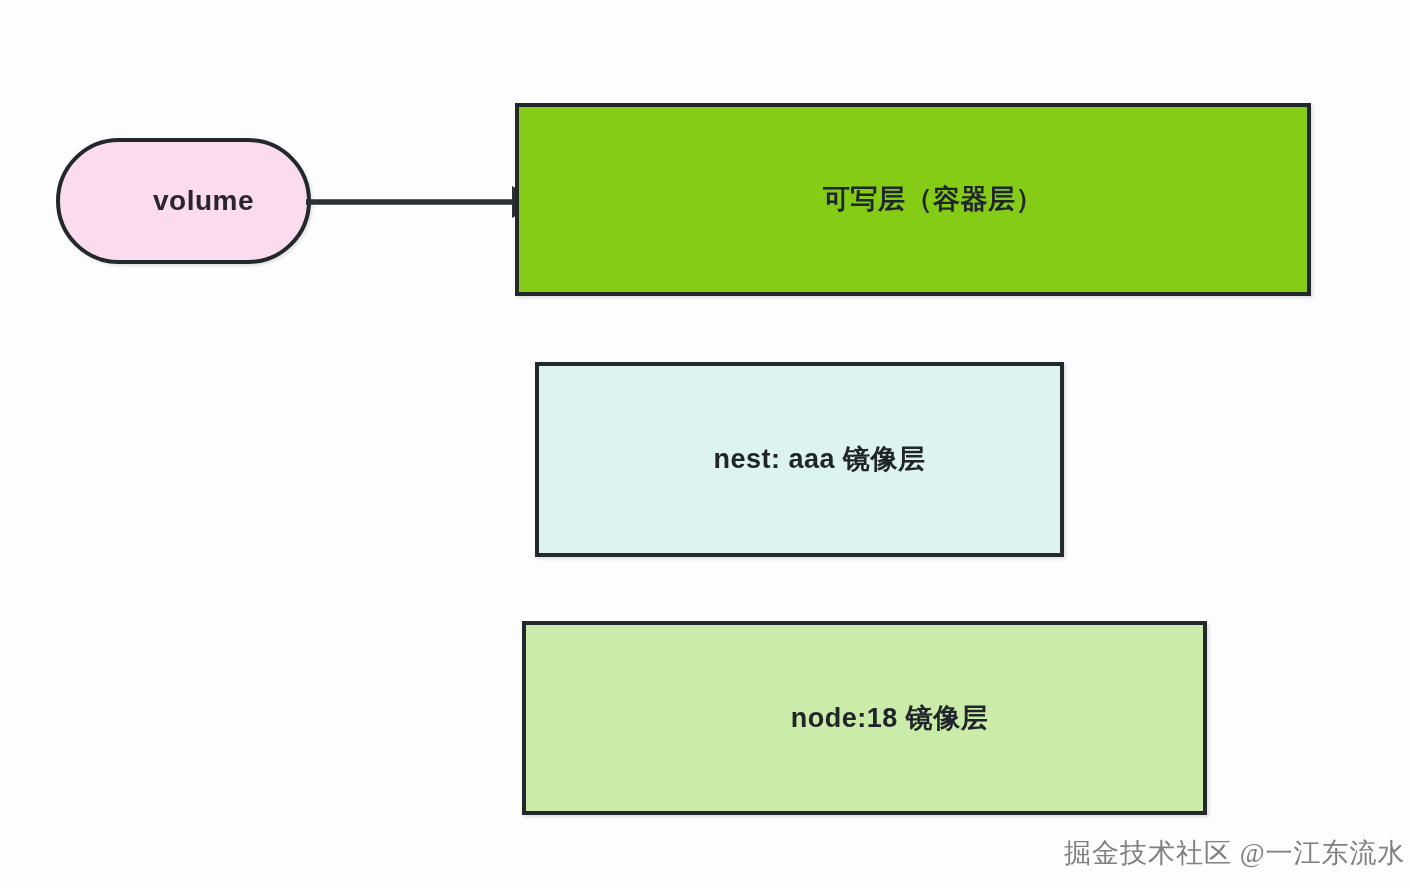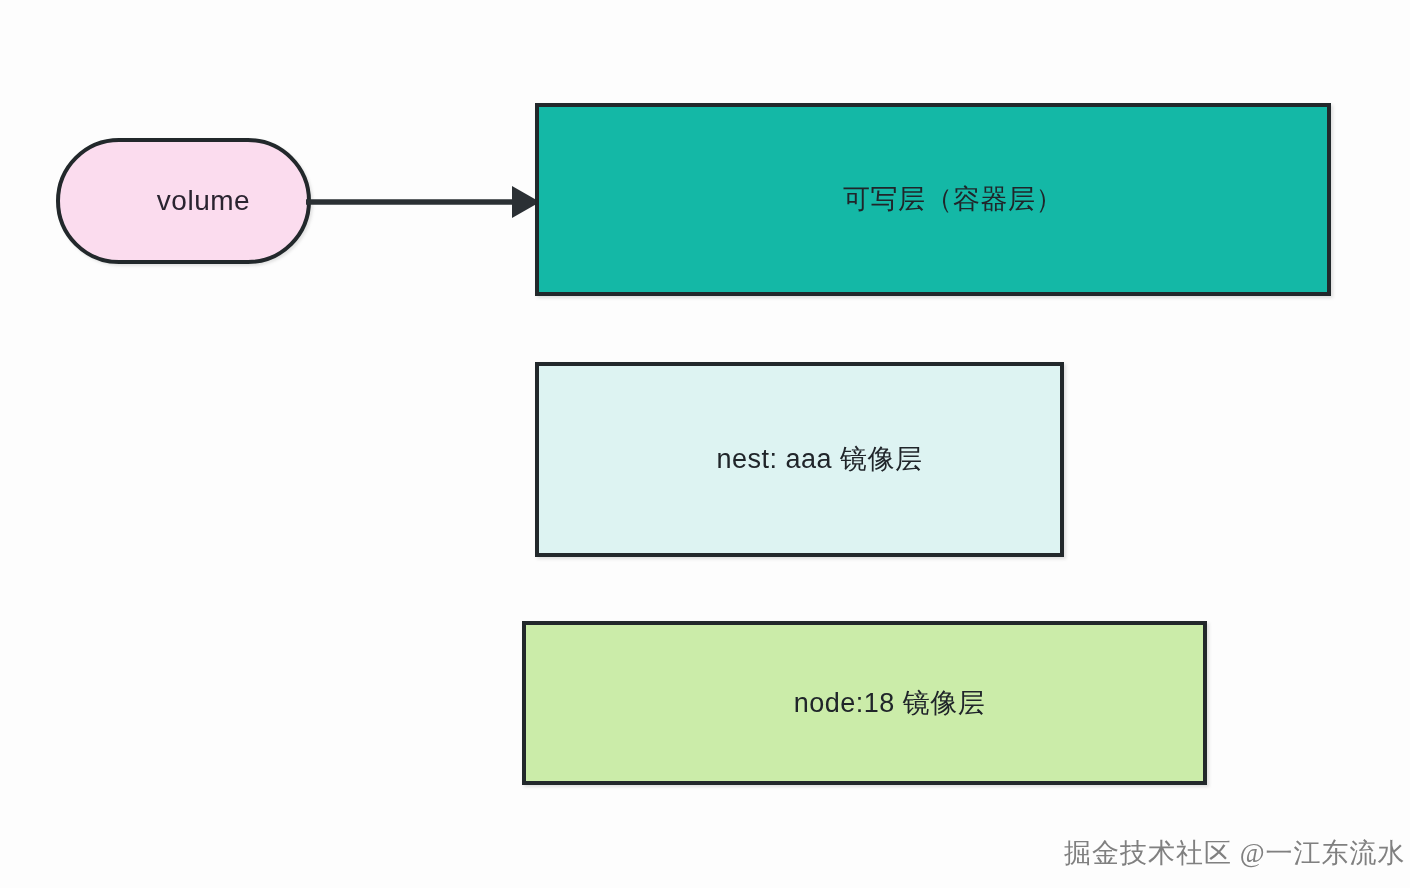--- a/index.html
+++ b/index.html
@@ -30,44 +30,44 @@
     justify-content: center;
     box-shadow: 2px 2px 3px rgba(120,120,120,0.22);
   }
   .layer-label {
     font-size: 27px;
     color: #20252a;
     letter-spacing: 0.5px;
     line-height: 1.2;
     text-align: center;
     white-space: nowrap;
-    font-weight: 400;
+    font-weight: 700;
     margin-left: 40px;
   }
 
   
   #writable-layer {
-    left: 535px;
+    left: 515px;
     top: 103px;
     width: 796px;
     height: 193px;
-    background: #14b8a6;
+    background: #84cc16;
   }
   #nest-layer {
     left: 535px;
     top: 362px;
     width: 529px;
     height: 195px;
     background: #ddf3f2;
   }
   #node-layer {
     left: 522px;
     top: 621px;
     width: 685px;
-    height: 164px;
+    height: 194px;
     background: #cbeca9;
     padding-left: 10px;
   }
 
   
   #volume-node {
     position: absolute;
     box-sizing: border-box;
     left: 56px;
     top: 138px;

